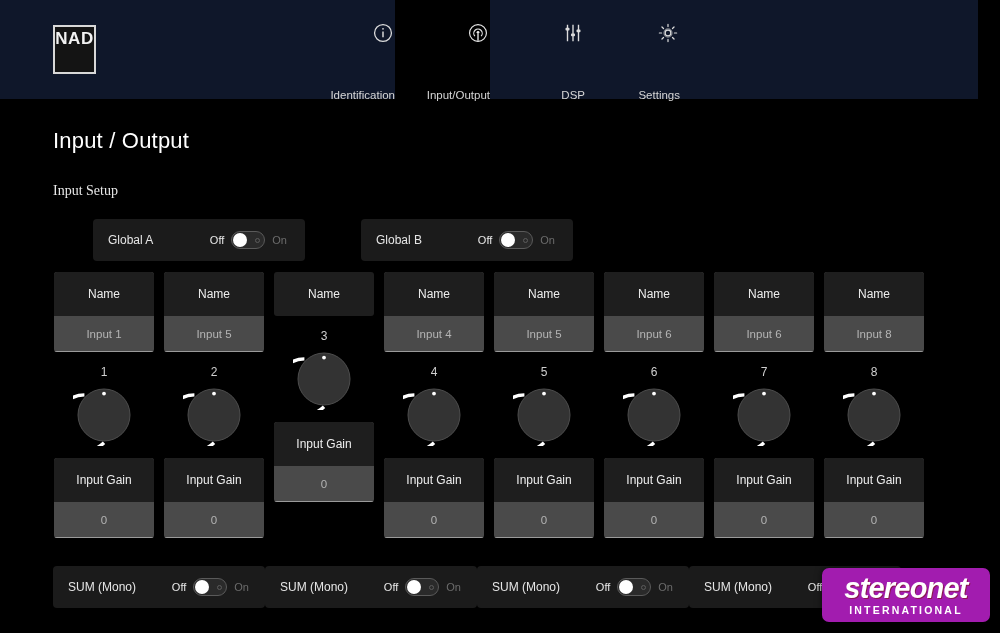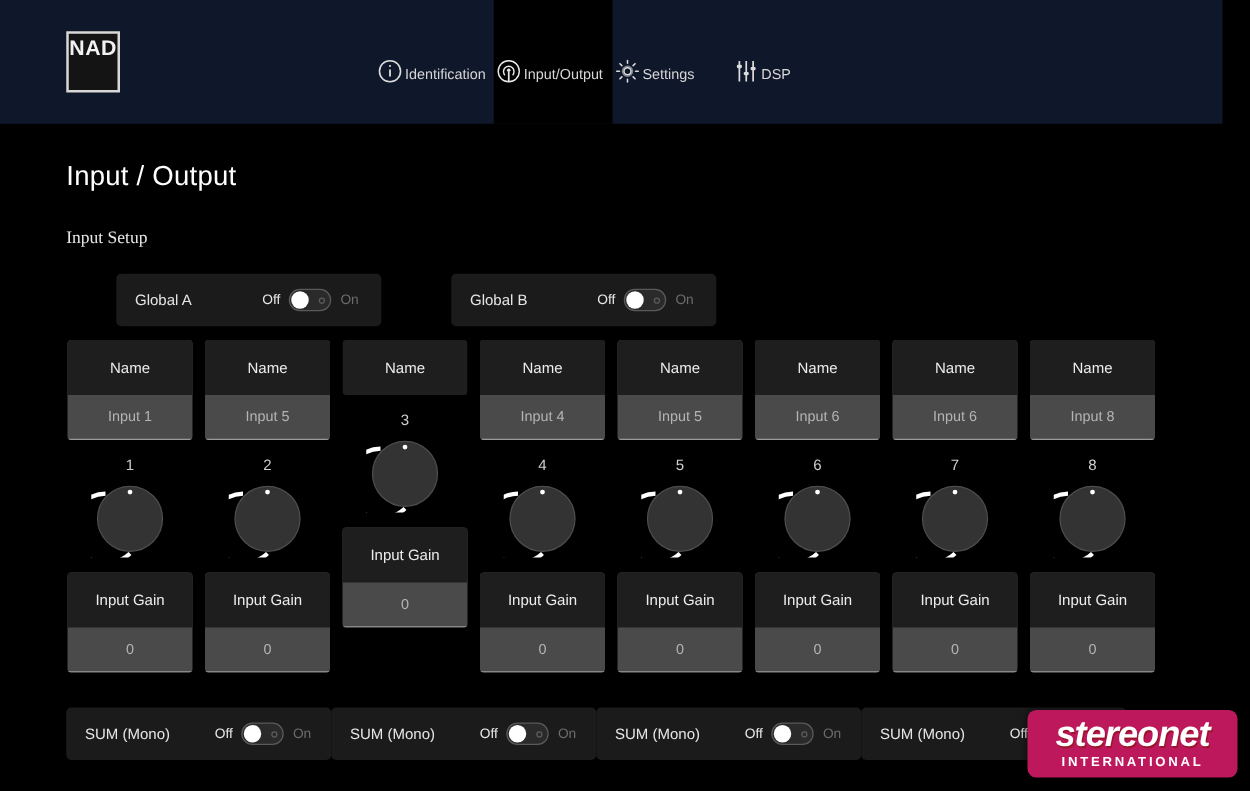--- a/index.html
+++ b/index.html
@@ -32,24 +32,25 @@
     letter-spacing: 0.5px;
     line-height: 21px;
   }
   .nav {
     position: absolute; left: 300px; top: 0;
     height: 99px;
     display: flex; align-items: flex-start;
   }
   .nav-item {
     width: 95px; height: 99px;
-    display: flex; flex-direction: row;
-    align-items: center; justify-content: flex-start;
+    display: flex; flex-direction: column;
+    align-items: flex-end; justify-content: flex-start;
     padding-top: 22px;
     cursor: pointer;
+    gap: 37px;
   }
   .nav-item.active { background: #000; }
   .nav-icon {
     width: 24px; height: 24px;
     display: flex; align-items: center; justify-content: center;
     margin-bottom: 8px;
   }
   .nav-icon svg { display: block; }
   .nav-label {
     color: #d6d6d6;
@@ -157,21 +158,21 @@
     width: 212px; height: 42px;
     padding: 0 14px 0 15px;
     justify-content: space-between;
   }
   .sum-panel .toggle-wrap { margin-right: 2px; }
 
   
   .watermark {
     position: absolute; left: 822px; top: 568px;
     width: 168px; height: 54px;
-    background: #be185d;
+    background: #a21caf;
     border-radius: 7px;
     display: flex; flex-direction: column;
     align-items: center; justify-content: center;
     box-shadow: 0 0 7px rgba(0,0,0,0.55);
   }
   .wm-main {
     color: #fff; font-size: 29px; font-weight: bold;
     font-style: italic; letter-spacing: -0.8px;
     line-height: 29px;
     text-shadow: 1px 1px 0 rgba(120,20,0,0.55);
@@ -206,45 +207,45 @@
       <div class="nav-item active">
         <span class="nav-icon">
           <svg width="22" height="22" viewBox="0 0 24 24" fill="none" stroke="#e8e8e8" stroke-width="1.25">
             <circle cx="12" cy="12" r="9.2"></circle>
             <path d="M8.6 15.4a4.6 4.6 0 1 1 6.8 0"></path>
             <circle cx="12" cy="11.2" r="1.5" fill="#e8e8e8" stroke="none"></circle>
             <line x1="12" y1="12.6" x2="12" y2="20.4" stroke-width="1.5"></line>
           </svg>
         </span>
         <span class="nav-label">Input/Output</span>
-      </div>
-
-      <div class="nav-item">
-        <span class="nav-icon">
-          <svg width="22" height="22" viewBox="0 0 24 24" fill="none" stroke="#dcdcdc" stroke-width="1.35">
-            <circle cx="12" cy="12" r="3.1"></circle>
-            <path d="M12 2.6v2.4M12 19v2.4M21.4 12H19M5 12H2.6M18.6 5.4l-1.7 1.7M7.1 16.9l-1.7 1.7M18.6 18.6l-1.7-1.7M7.1 7.1 5.4 5.4" stroke-linecap="round"></path>
-            <path d="M8.9 8.9a4.4 4.4 0 0 1 6.2 0 4.4 4.4 0 0 1 0 6.2 4.4 4.4 0 0 1-6.2 0 4.4 4.4 0 0 1 0-6.2z" opacity="0.55"></path>
-          </svg>
-        </span>
-        <span class="nav-label">Settings</span>
       </div>
 
       <div class="nav-item">
         <span class="nav-icon">
           <svg width="22" height="22" viewBox="0 0 24 24" fill="none" stroke="#dcdcdc" stroke-width="1.5">
             <line x1="6" y1="3" x2="6" y2="21"></line>
             <line x1="12" y1="3" x2="12" y2="21"></line>
             <line x1="18" y1="3" x2="18" y2="21"></line>
             <rect x="3.8" y="6.4" width="4.4" height="2.9" rx="1" fill="#dcdcdc" stroke="none"></rect>
             <rect x="9.8" y="12.6" width="4.4" height="2.9" rx="1" fill="#dcdcdc" stroke="none"></rect>
             <rect x="15.8" y="8.2" width="4.4" height="2.9" rx="1" fill="#dcdcdc" stroke="none"></rect>
           </svg>
         </span>
         <span class="nav-label">DSP</span>
+      </div>
+
+      <div class="nav-item">
+        <span class="nav-icon">
+          <svg width="22" height="22" viewBox="0 0 24 24" fill="none" stroke="#dcdcdc" stroke-width="1.35">
+            <circle cx="12" cy="12" r="3.1"></circle>
+            <path d="M12 2.6v2.4M12 19v2.4M21.4 12H19M5 12H2.6M18.6 5.4l-1.7 1.7M7.1 16.9l-1.7 1.7M18.6 18.6l-1.7-1.7M7.1 7.1 5.4 5.4" stroke-linecap="round"></path>
+            <path d="M8.9 8.9a4.4 4.4 0 0 1 6.2 0 4.4 4.4 0 0 1 0 6.2 4.4 4.4 0 0 1-6.2 0 4.4 4.4 0 0 1 0-6.2z" opacity="0.55"></path>
+          </svg>
+        </span>
+        <span class="nav-label">Settings</span>
       </div>
 
     </div>
   </div>
 
   <div class="page-title">Input / Output</div>
   <div class="section-title">Input Setup</div>
 
   <div class="global-row">
 

